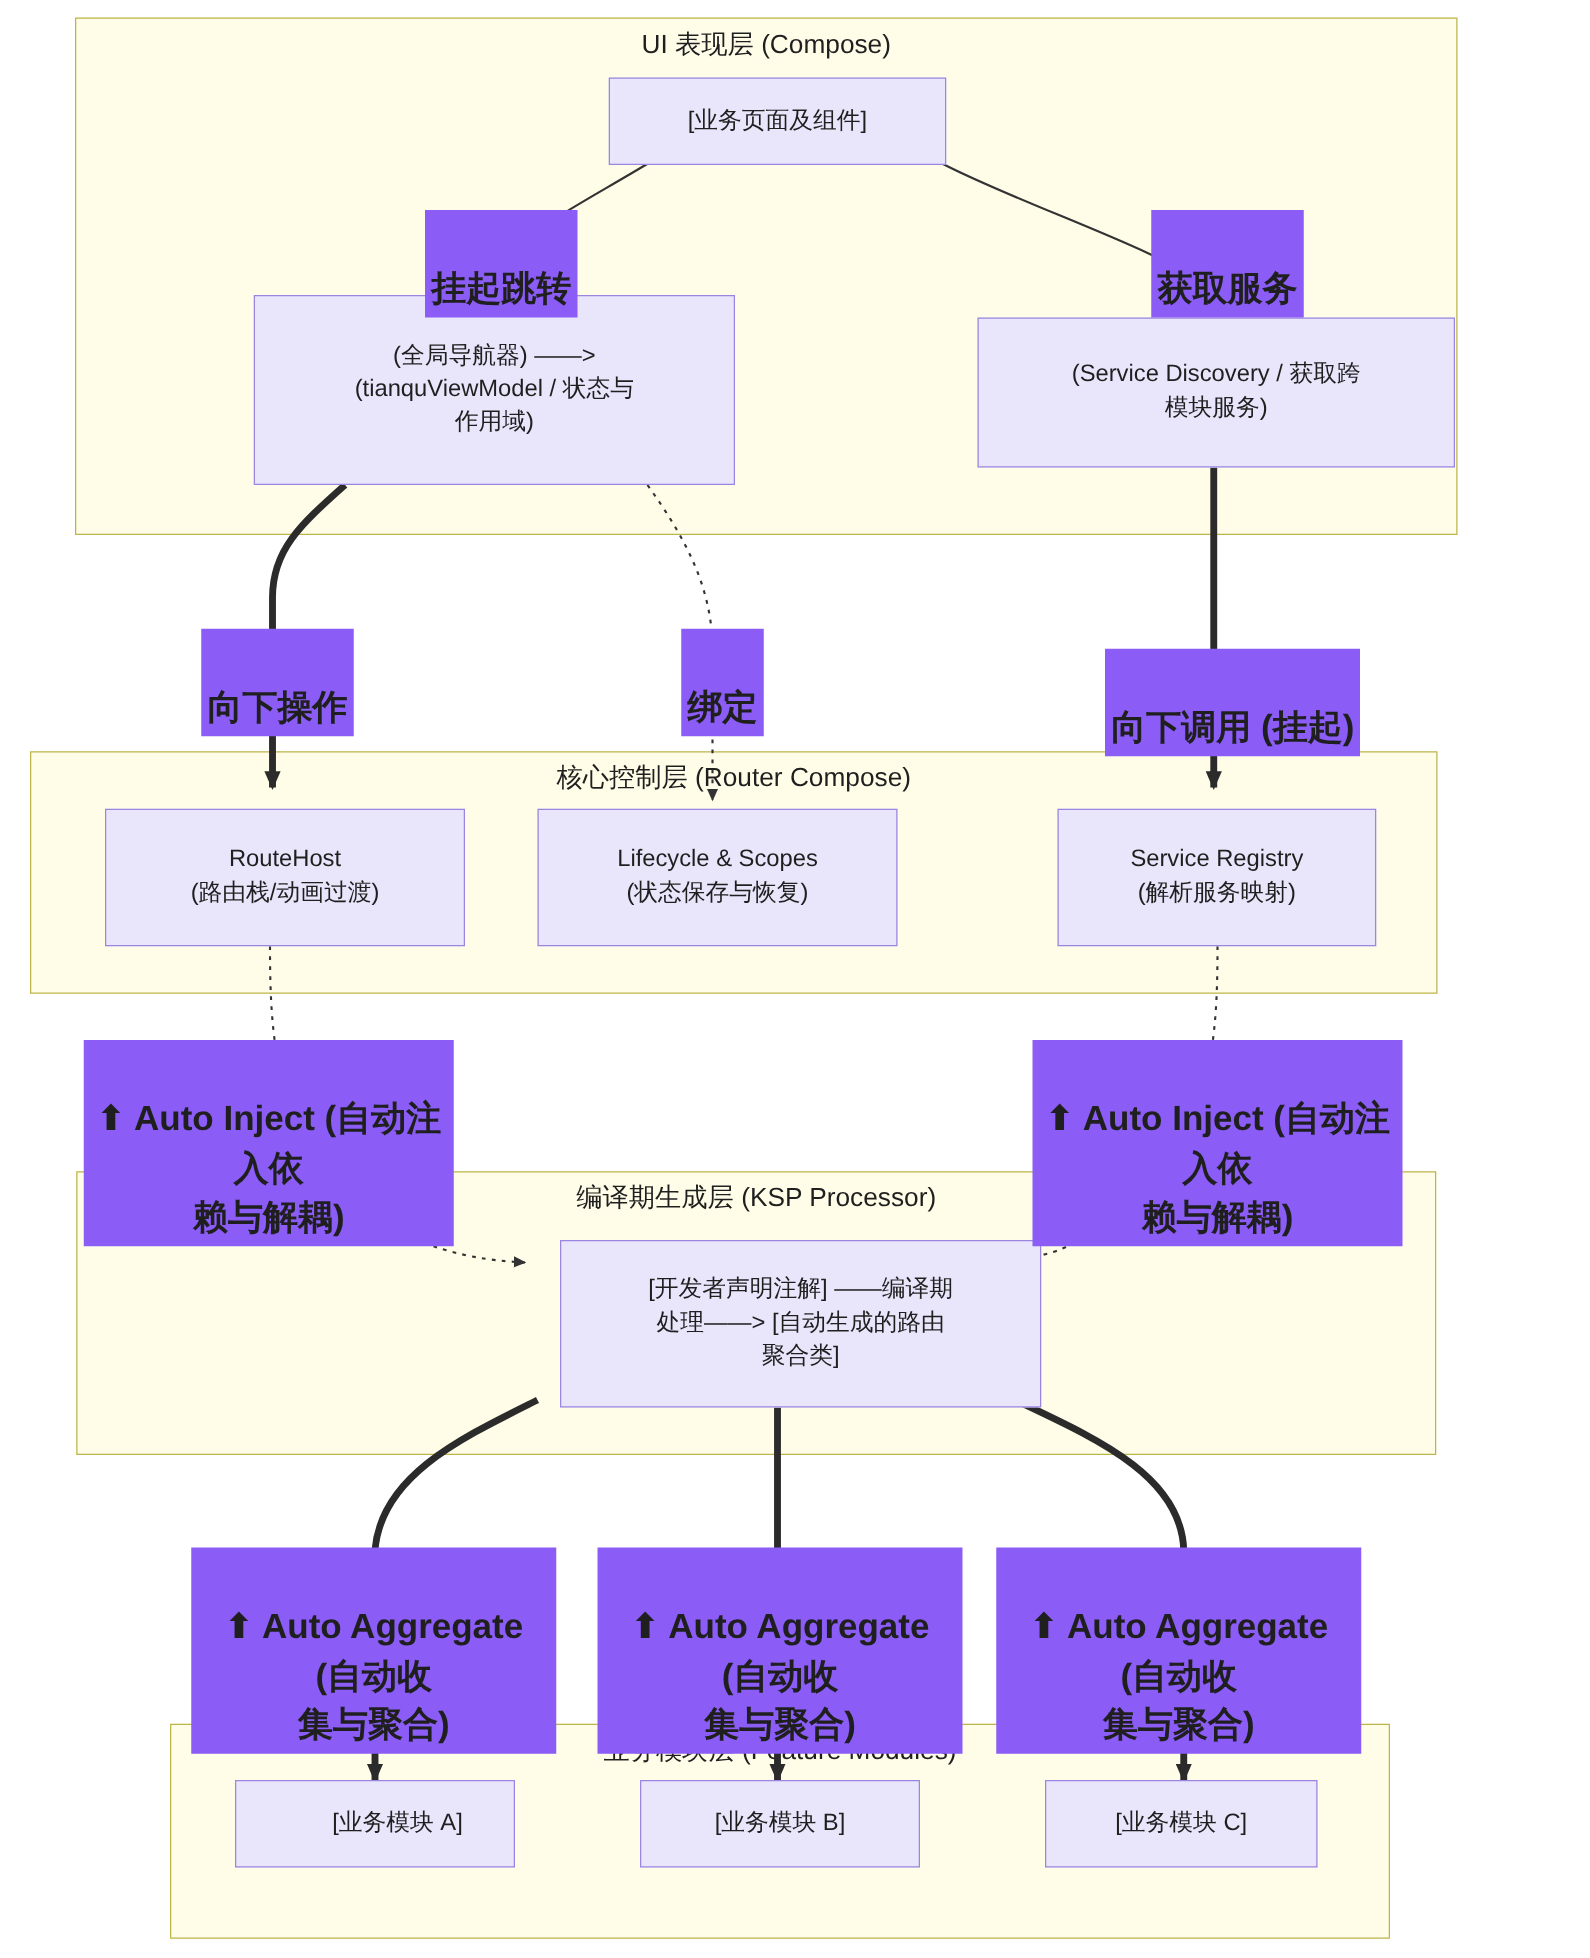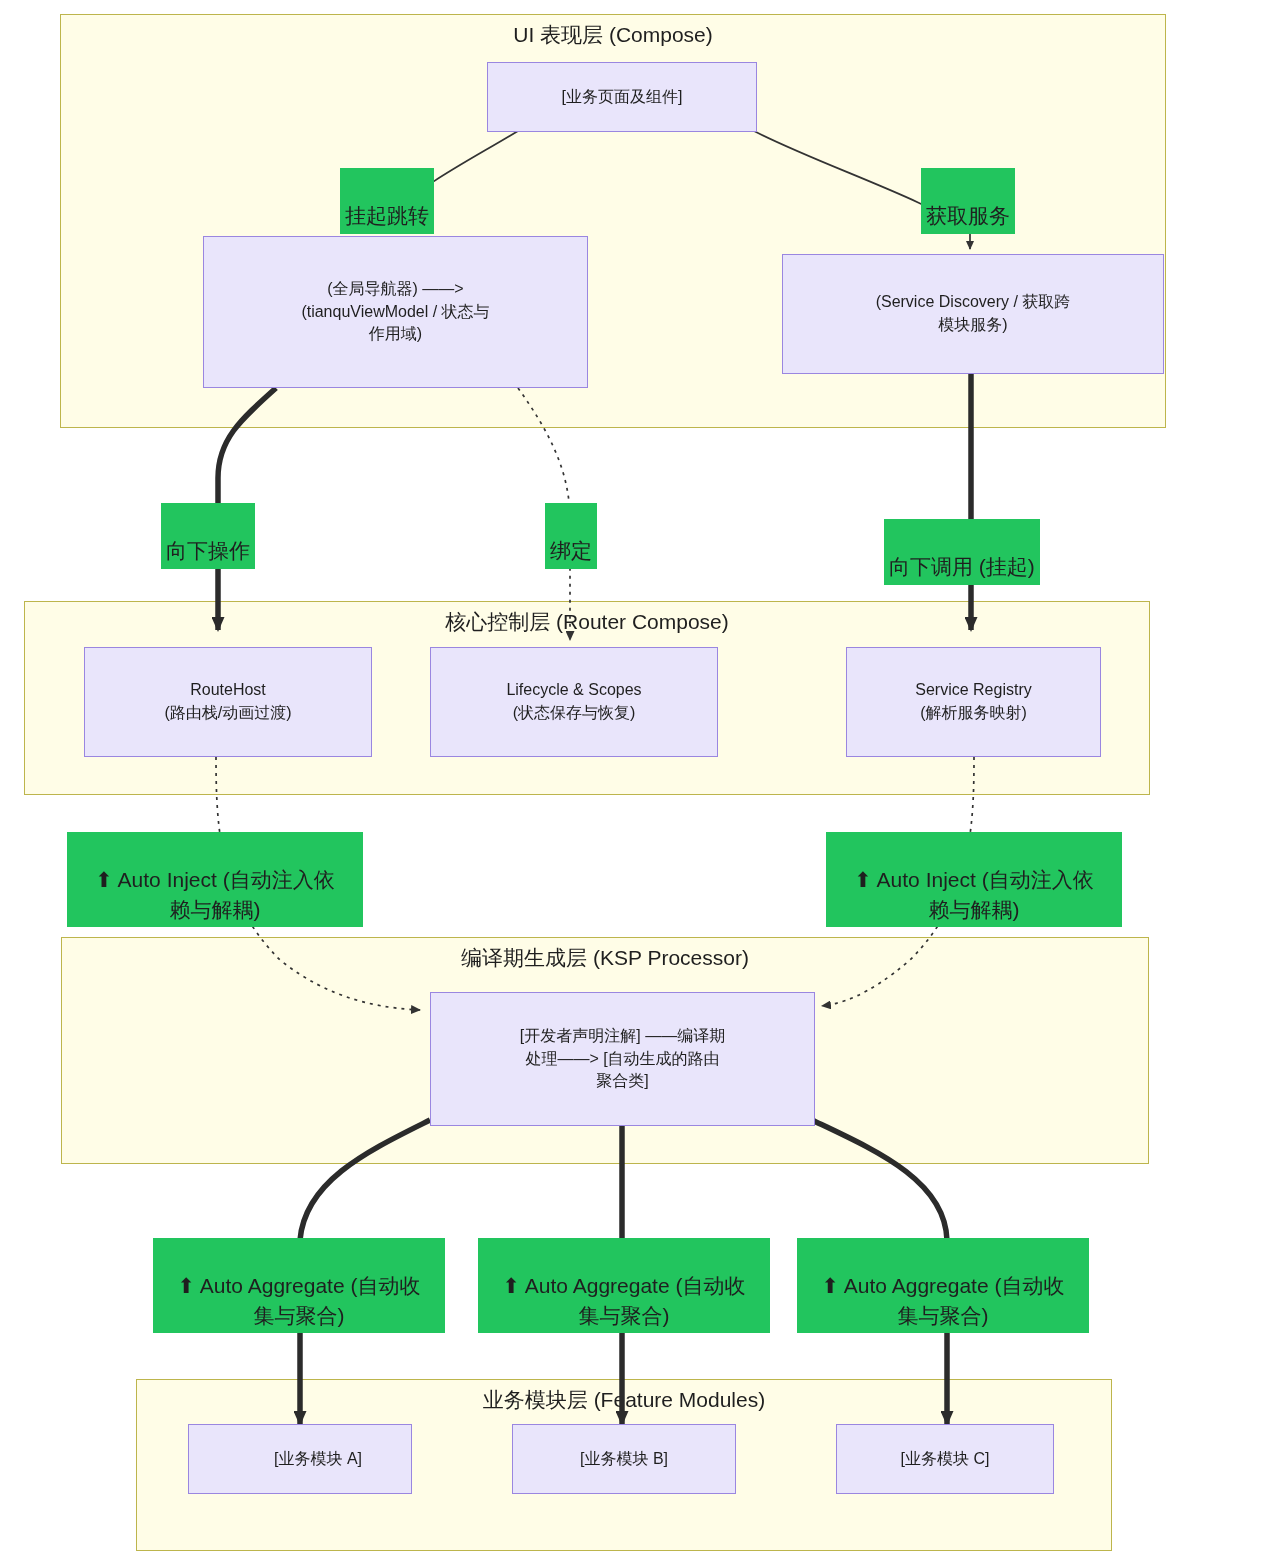--- a/index.html
+++ b/index.html
@@ -47,37 +47,38 @@
   
   .node {
     position: absolute;
     background: #e9e5fb;
     border: 1.6px solid #9a86e0;
     box-sizing: border-box;
     display: flex;
     align-items: center;
     justify-content: center;
     text-align: center;
-    font-size: 16px;
+    font-size: 19px;
     line-height: 1.42;
     color: #1f1f1f;
     padding: 4px 8px;
     white-space: pre-line;
   }
   
   .edge-label {
     position: absolute;
-    background: #22c55e;
+    background: #8b5cf6;
     color: #1f1f1f;
-    font-size: 21px;
+    font-size: 28px;
     line-height: 1.42;
     text-align: center;
     padding: 3px 5px;
     box-sizing: border-box;
     white-space: pre-line;
+    font-weight: bold;
   }
   .edge-label.wide { text-align: center; }
 </style>
 </head>
 <body>
 
 <div id="diagram-root">
 
   <div class="cluster" style="left:60px; top:14px; width:1106px; height:414px;padding-left:48px;">
     <div class="cluster-title">UI 表现层 (Compose)</div>
@@ -152,21 +153,21 @@
   <div class="node" style="left:430px; top:647px; width:288px; height:110px;">
     <span>Lifecycle &amp; Scopes
 (状态保存与恢复)</span>
   </div>
 
   <div class="node" style="left:846px; top:647px; width:255px; height:110px;">
     <span>Service Registry
 (解析服务映射)</span>
   </div>
 
-  <div class="node" style="left:430px; top:992px; width:385px; height:134px;">
+  <div class="node" style="left:448px; top:992px; width:385px; height:134px;">
     <span>[开发者声明注解] ——编译期
 处理——&gt; [自动生成的路由
 聚合类]</span>
   </div>
 
   <div class="node" style="left:188px; top:1424px; width:224px; height:70px;padding-left:44px;">
     <span>[业务模块 A]</span>
   </div>
 
   <div class="node" style="left:512px; top:1424px; width:224px; height:70px;">

